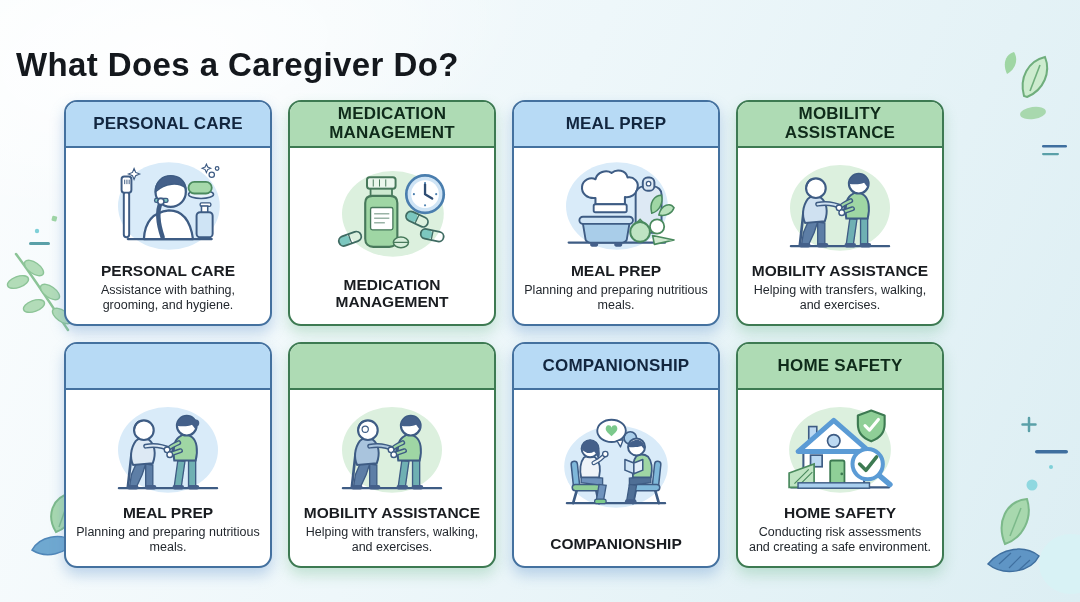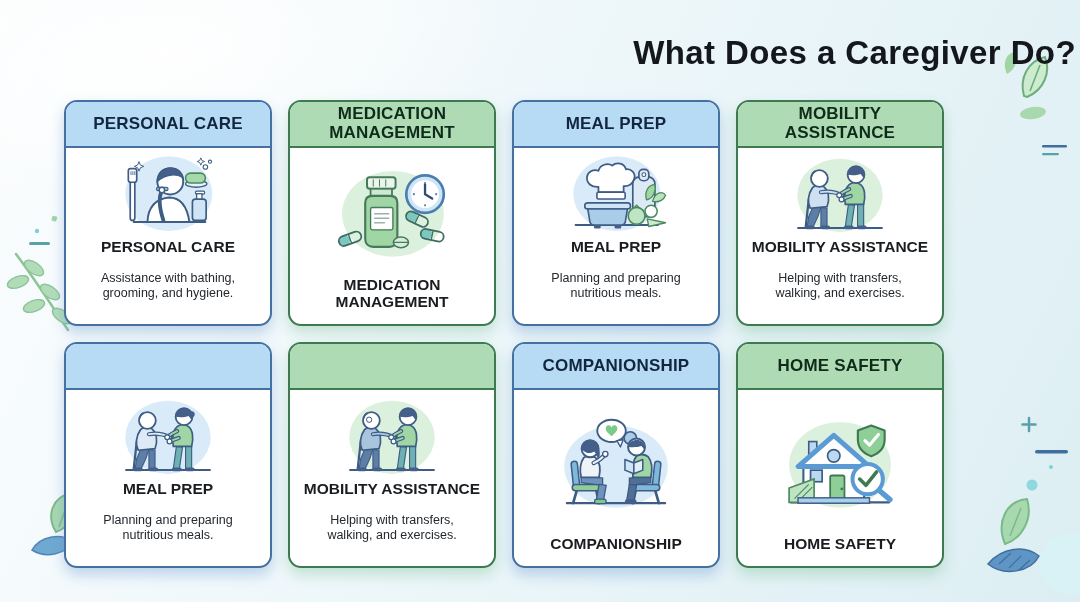--- a/index.html
+++ b/index.html
@@ -2,39 +2,39 @@
 <html style="--title-text: #14181d; --body-text: #23282e; --card-body-bg: #ffffff; --blue-header-bg: #b7daf5; --blue-card-border: #44719f; --blue-header-text: #12263f; --green-header-bg: #aedbb4; --green-card-border: #3d7a52; --green-header-text: #0f2b1a; --leaf-green: #a8d8ae; --leaf-blue: #6fa8d0; --accent-teal: #5aa0a8;"><head>
 <meta charset="utf-8">
 <style>
   html,body{margin:0;padding:0;background:#e9f4f7;}
   .canvas{position:relative;width:1080px;height:602px;overflow:hidden;
     background:linear-gradient(115deg,#fbfdfe 0%,#eef7fa 45%,#dceef3 100%);
     font-family:"Liberation Sans",sans-serif;}
   .canvas::before{content:"";position:absolute;left:-80px;top:-60px;width:620px;height:260px;
     background:radial-gradient(ellipse at 40% 40%,rgba(255,255,255,.9),rgba(255,255,255,0) 70%);
     transform:rotate(-8deg);pointer-events:none;}
-  .page-title{position:absolute;top:30px;left:0;right:0;margin:4px;text-align:right;
+  .page-title{position:absolute;top:30px;left:0;right:0;margin:16px;text-align:left;
     font-size:33px;font-weight:800;letter-spacing:.4px;color:var(--title-text,#14181d);z-index:2;}
   .grid{position:absolute;top:100px;left:64px;display:grid;
     grid-template-columns:repeat(4,208px);grid-template-rows:226px 226px;
     column-gap:41px;row-gap:20px;z-index:2;gap:16px;}
   .card{display:flex;flex-direction:column;border-radius:13px;background:var(--card-body-bg,#fff);overflow:hidden;}
   .theme-blue{border:2.5px solid var(--blue-card-border,#44719f);box-shadow:0 7px 14px rgba(100,150,205,.38);}
   .theme-green{border:2.5px solid var(--green-card-border,#3d7a52);box-shadow:0 7px 14px rgba(100,180,130,.32);}
   .card-header{display:flex;align-items:center;justify-content:center;min-height:40px;
     padding:2px 8px;text-align:center;font-weight:800;font-size:17px;line-height:1.1;letter-spacing:.2px;}
   .theme-blue  .card-header{background:var(--blue-header-bg,#b7daf5);color:var(--blue-header-text,#12263f);
     border-bottom:2px solid var(--blue-card-border,#44719f);}
   .theme-green .card-header{background:var(--green-header-bg,#aedbb4);color:var(--green-header-text,#0f2b1a);
     border-bottom:2px solid var(--green-card-border,#3d7a52);}
   .card-body{flex:1;display:flex;flex-direction:column;align-items:center;padding:3px 9px 11px;min-height:0;}
   .illus{flex:1;display:flex;align-items:center;justify-content:center;width:100%;min-height:0;}
   .illus svg{display:block;max-height:100%;}
   .card-title{margin:2px 0 3px;font-size:15.5px;font-weight:800;color:#191c20;text-align:center;line-height:1.1;}
-  .card-desc{margin:12px;font-size:12.5px;color:var(--body-text,#23282e);text-align:center;line-height:1.22;}
+  .card-desc{margin:0;font-size:12.5px;color:var(--body-text,#23282e);text-align:center;line-height:1.22;}
   .deco{position:absolute;z-index:1;pointer-events:none;}
 </style>
 </head>
 <body>
 
 <div class="canvas">
 
   <h1 class="page-title">What Does a Caregiver Do?</h1>
 
   <svg class="deco" style="left:993px;top:50px" width="72" height="78" viewBox="0 0 72 78">
@@ -368,17 +368,18 @@
             <path d="M34,96 L50,80 M40,97 L54,83" stroke="#4a8a5e" stroke-width="1.3"></path>
             <rect x="38" y="95" width="80" height="6" fill="#a9cfee" stroke="#3e5c84" stroke-width="1.6"></rect>
             <path d="M120,14 l15,5.5 v10 c0,9.5 -6.5,16 -15,19 c-8.5,-3 -15,-9.5 -15,-19 v-10 Z" fill="#8fcf97" stroke="#3d7a52" stroke-width="2.4" stroke-linejoin="round"></path>
             <polyline points="113,31 118,36 128,24" fill="none" stroke="#fff" stroke-width="3.5" stroke-linecap="round" stroke-linejoin="round"></polyline>
             <line x1="128" y1="86" x2="141" y2="97" stroke="#5b9bd5" stroke-width="6" stroke-linecap="round"></line>
             <circle cx="116" cy="74" r="17" fill="#fff" stroke="#5b9bd5" stroke-width="4.5"></circle>
             <polyline points="107,74 114,81 126,66" fill="none" stroke="#3d7a52" stroke-width="4" stroke-linecap="round" stroke-linejoin="round"></polyline>
           </svg>
         </div>
         <h3 class="card-title">HOME SAFETY</h3>
+        <p class="card-desc">Conducting risk assessments and creating a safe environment.</p>
       </div>
     </article>
 
   </div>
 </div>
 
 </body></html>

